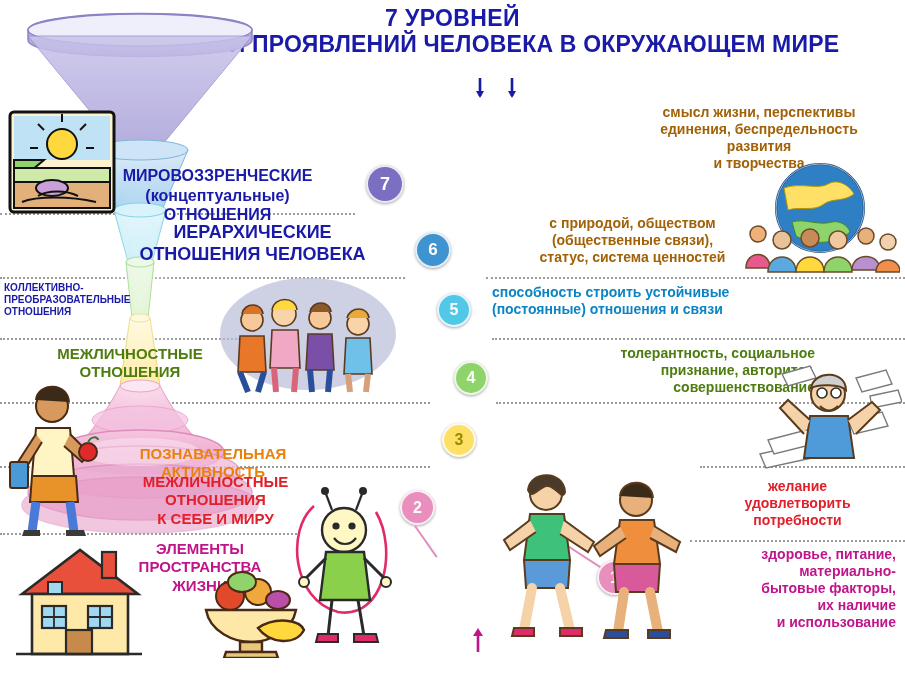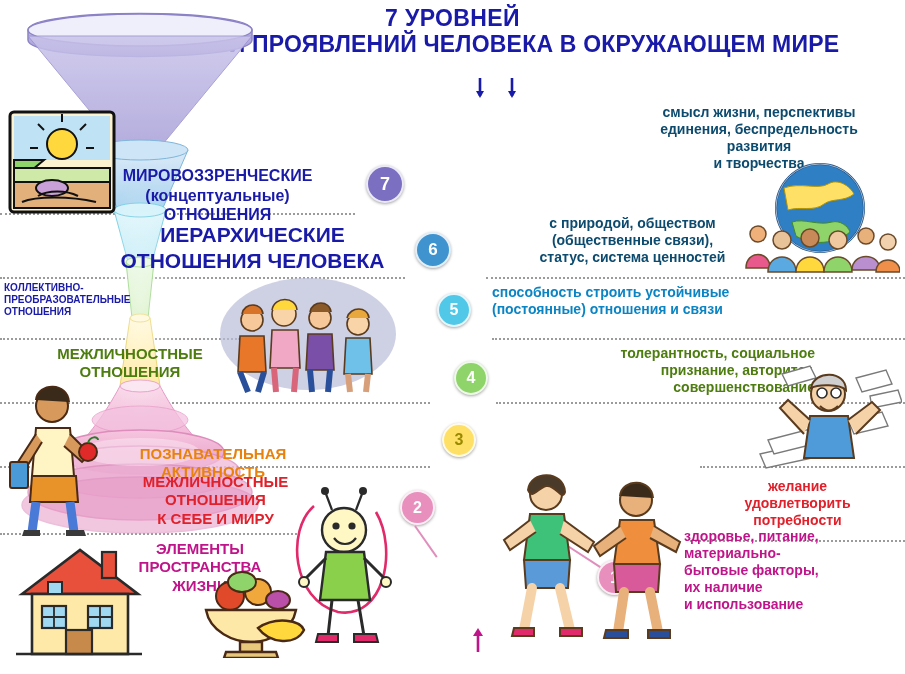--- a/index.html
+++ b/index.html
@@ -52,38 +52,38 @@
 
   
   .lab { position:absolute; font-weight:bold; line-height:1.22; }
 
   .c-blue    { color:#1a1aa8; }
   .c-green   { color:#4d7c0f; }
   .c-orange  { color:#e8820c; }
   .c-red     { color:#e0202a; }
   .c-magenta { color:#c0158a; }
   .c-cyan    { color:#0b84c4; }
-  .c-dblue   { color:#0c4a6e; }
+  .c-dblue   { color:#a16207; }
 
   .l-mirovoz { left:80px;  top:118px; width:275px; font-size:16px; text-align:center;margin-top:48px; }
-  .l-ierarh  { left:120px; top:222px; width:265px; font-size:21px; text-align:center; }
+  .l-ierarh  { left:120px; top:222px; width:265px; font-size:18px; text-align:center; }
   .l-kollekt { left:4px;   top:282px; width:205px; font-size:10px; text-align:left; }
   .l-mezhl   { left:40px;  top:345px; width:180px; font-size:15px; text-align:center; }
   .l-poznav  { left:118px; top:413px; width:190px; font-size:15px; text-align:center;margin-top:32px; }
   .l-emoc    { left:118px; top:473px; width:195px; font-size:15px; text-align:center; }
   .l-elem    { left:100px; top:540px; width:200px; font-size:15px; text-align:center; }
 
   
   .r-smysl  { left:628px; top:104px; width:262px; font-size:14px; text-align:center; }
   .r-priroda{ left:495px; top:215px; width:275px; font-size:14px; text-align:center; }
   .r-sposob { left:492px; top:284px; width:368px; font-size:14px; text-align:left; }
   .r-toler  { left:515px; top:345px; width:300px; font-size:14px; text-align:right; }
   .r-plan   { left:500px; top:412px; width:230px; font-size:13px; text-align:left; }
   .r-zhel   { left:700px; top:478px; width:195px; font-size:14px; text-align:center; }
-  .r-zdor   { left:684px; top:528px; width:212px; font-size:14px; }
+  .r-zdor   { left:684px; top:546px; width:212px; font-size:14px; text-align:right; }
 
   
   .ill { position:absolute; }
 </style>
 </head>
 <body>
 
 <div id="stage">
 
   <div class="title-block">

